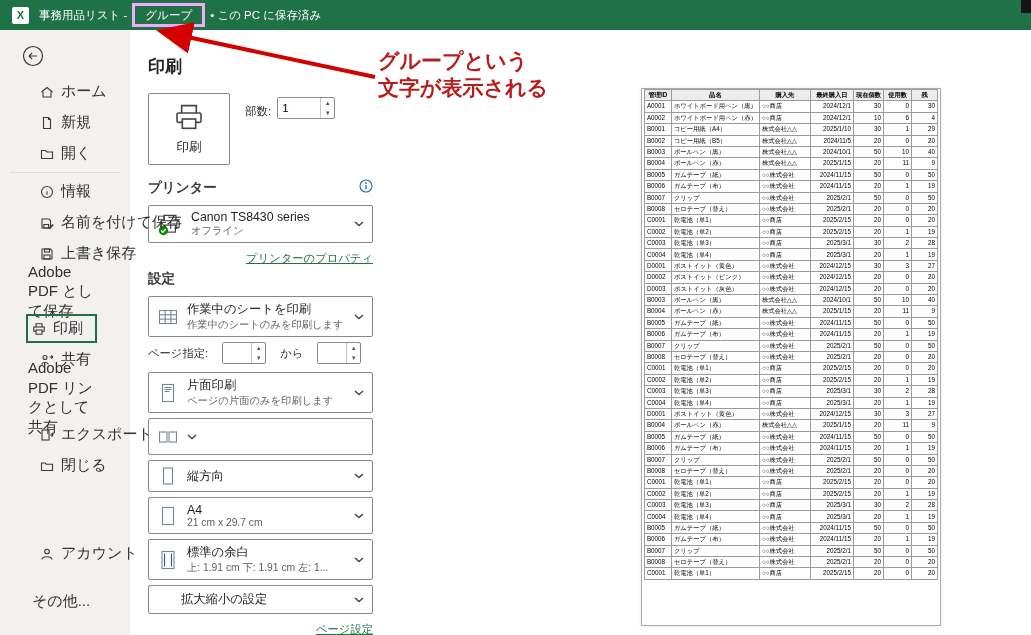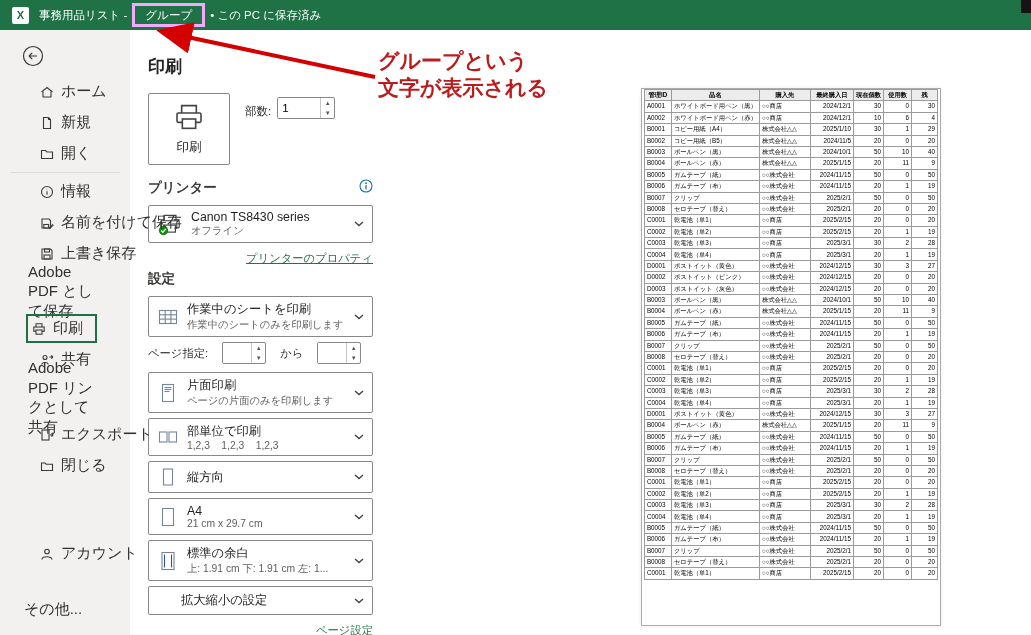--- a/index.html
+++ b/index.html
@@ -18,21 +18,21 @@
   .sidebar{position:absolute;left:0;top:30px;width:130px;bottom:0;background:#f2f1f0;font-size:15px;color:#323130;z-index:2}
   .back-btn{margin:15px 0 9px 22px;cursor:pointer;width:22px;height:22px}
   .nav-item{display:flex;align-items:center;gap:7px;padding-left:40px;height:31px;cursor:pointer;white-space:nowrap}
   .nav-item.no-icon{padding-left:28px;height:44px}
   .nav-item.no-icon .nav-label{white-space:normal;width:74px;line-height:1.3}
   .nav-icon{width:14px;height:14px;flex:none;display:flex}
   .divider{height:1px;background:#dedddc;margin:3px 10px}
   .print-item{padding-left:0}
   .print-highlight{margin-left:26px;display:flex;align-items:center;gap:7px;border:2px solid #1e7145;padding:3px 12px 3px 4px}
   .nav-account{margin-top:57px}
-  .nav-more{margin-top:27px;padding-left:24px;height:26px}
+  .nav-more{margin-top:19px;padding-left:32px;height:26px}
 
   
   .print-panel{position:absolute;left:130px;top:30px;width:272px;bottom:0;background:#fff;padding:25px 0 0 18px;z-index:1}
   .panel-title{font-size:17px;font-weight:700;color:#252423;margin-bottom:15px}
   .print-row{display:flex;align-items:flex-start;gap:15px;margin-bottom:14px}
   .big-print-btn{width:82px;height:72px;border:1px solid #8a8886;border-radius:2px;background:#fff;display:flex;flex-direction:column;align-items:center;justify-content:center;gap:4px;font-size:12.5px;color:#252423;cursor:pointer;font-family:inherit}
   .copies{display:flex;align-items:flex-end;gap:6px;font-size:11.5px;margin-top:4px}
   .spinner{display:flex;border:1px solid #8a8886;height:22px;border-radius:2px;background:#fff}
   .spin-input{width:42px;border:none;outline:none;font-size:11.5px;padding:0 4px;font-family:inherit}
   .spin-btns{display:flex;flex-direction:column;width:14px;border-left:1px solid #c8c6c4}
@@ -325,24 +325,20 @@
         </span>
     </div>
 
     <div class="dropdown">
       <span class="dd-icon">
           <svg width="22" height="22" viewBox="0 0 22 22" fill="none" stroke="#768697" stroke-width="1.1">
             <rect x="2.5" y="6" width="7.5" height="10"></rect>
             <rect x="12" y="6" width="7.5" height="10"></rect>
           </svg>
         </span>
-      <span class="dd-text">
-        <span class="dd-title">部単位で印刷</span>
-        <span class="dd-sub">1,2,3    1,2,3    1,2,3</span>
-      </span>
       <span class="chev">
           <svg width="10" height="6">
             <polyline points="1,1 5,4.6 9,1" stroke="#444" fill="none" stroke-width="1.4"></polyline>
           </svg>
         </span>
     </div>
 
     <div class="dropdown slim">
       <span class="dd-icon">
           <svg width="22" height="22" viewBox="0 0 22 22" fill="none" stroke="#768697" stroke-width="1.1">

